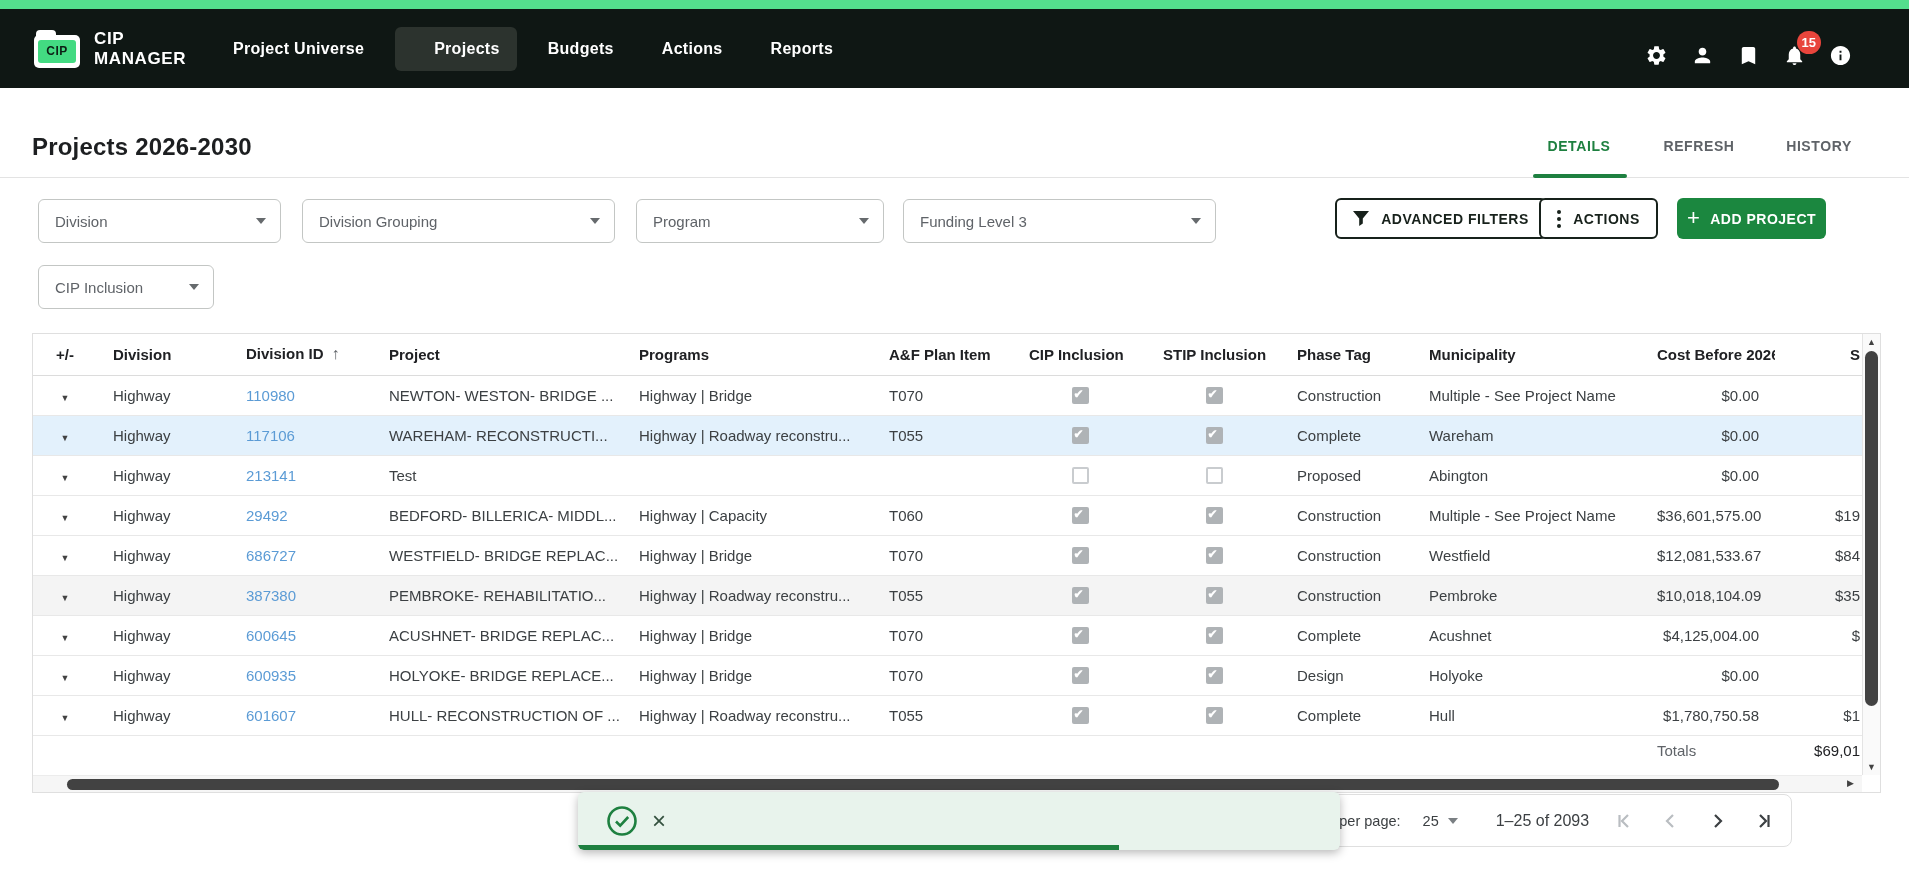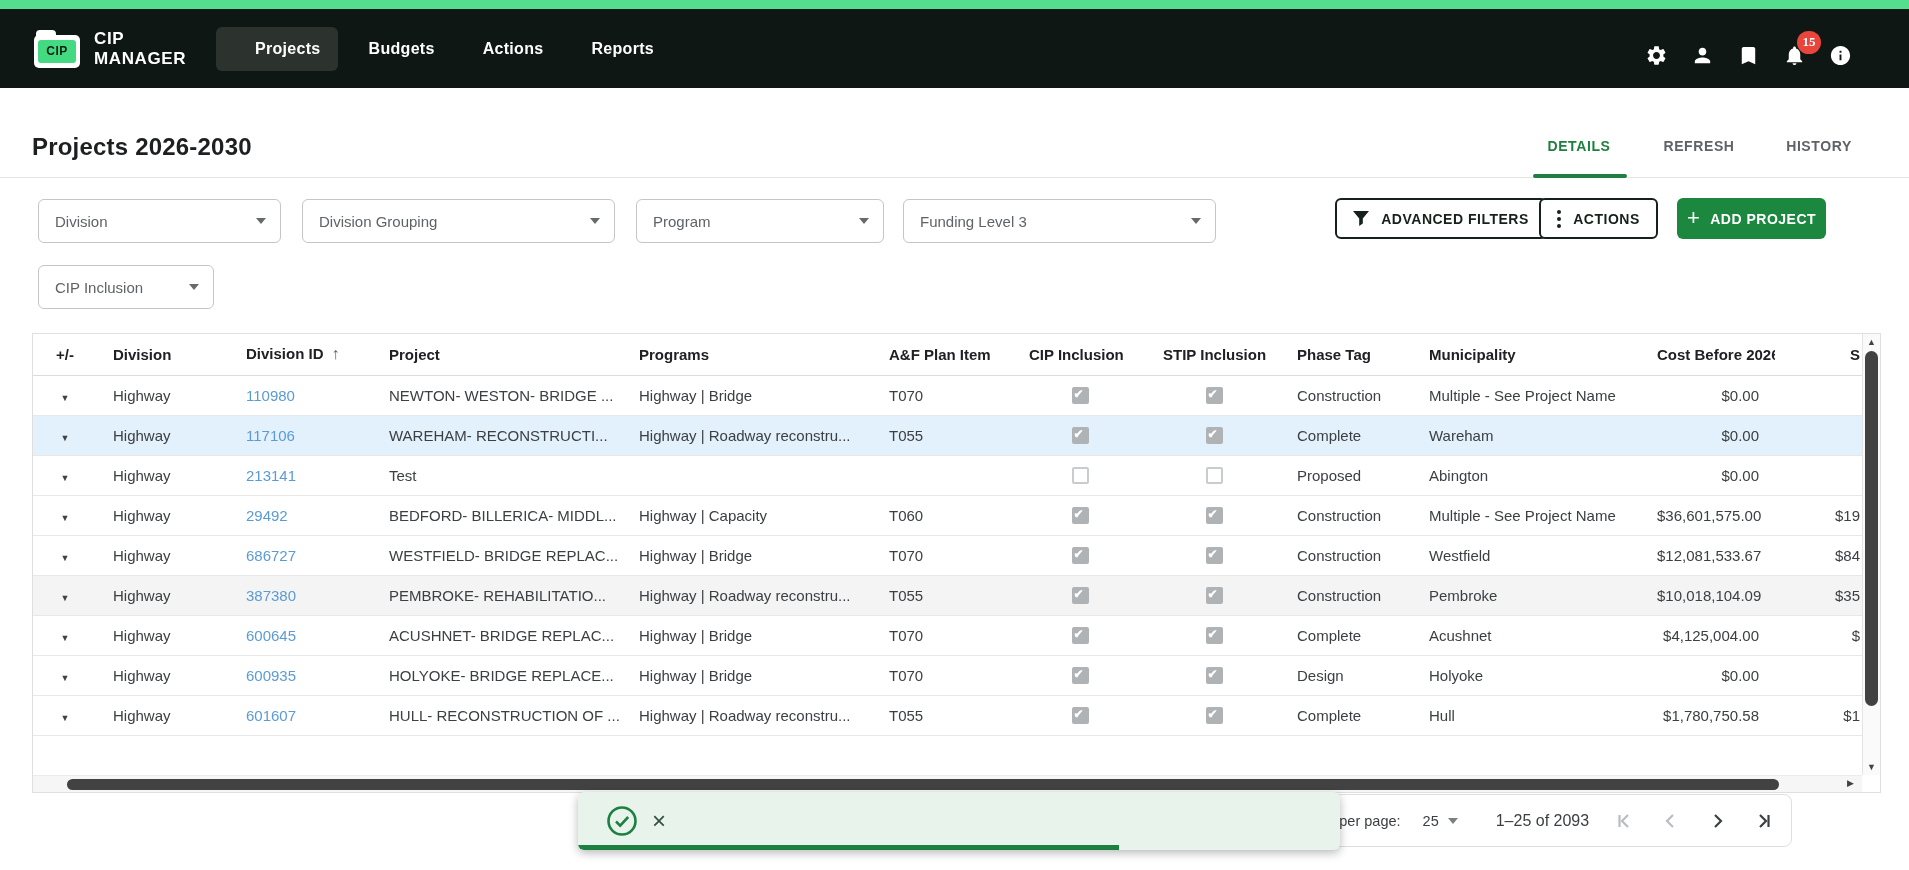--- a/index.html
+++ b/index.html
@@ -25,21 +25,21 @@
     display: flex; align-items: center; justify-content: center;
     font-size: 12px; font-weight: 700; color: #0d1f15; letter-spacing: .5px;
   }
   .brand-text { margin-left: 14px; color: #fff; font-weight: 700; font-size: 17px; line-height: 1.15; letter-spacing: .6px; }
   .nav { display: flex; align-items: center; margin-left: 30px; gap: 14px; }
   .nav-item {
     color: #fff; font-size: 16px; font-weight: 700; letter-spacing: .3px;
     padding: 13px 17px; border-radius: 6px; cursor: pointer; white-space: nowrap;
   }
   .nav-item.active { background: #2c332e; padding-left: 39px; }
-  .topbar-icons { position: absolute; right: 56px; top: 0; height: 93px; display: flex; align-items: center; gap: 20px; font-family: Liberation Serif, serif; }
+  .topbar-icons { position: absolute; right: 56px; top: 0; height: 93px; display: flex; align-items: center; gap: 20px; }
   .tb-icon { position: relative; width: 26px; height: 26px; display: flex; align-items: center; justify-content: center; cursor: pointer; }
   .tb-icon svg { width: 23px; height: 23px; fill: #ffffff; }
   .badge {
     position: absolute; top: -12px; right: -14px; min-width: 24px; height: 23px; padding: 0 5px;
     background: #e8453c; color: #fff; border-radius: 12px; font-size: 13px; font-weight: 700;
     display: flex; align-items: center; justify-content: center;
   }
 
   
   .page-title { position: absolute; left: 32px; top: 133px; font-size: 24px; font-weight: 700; color: #1d1f21; letter-spacing: .2px; }
@@ -151,20 +151,21 @@
       <div class="logo-tab"></div>
       <div class="logo-body"></div>
       <div class="logo-green">CIP</div>
     </div>
     <div class="brand-text">
       <div>CIP</div>
       <div>MANAGER</div>
     </div>
   </div>
   <div class="nav">
+    <div class="nav-item">Project Universe</div>
     <div class="nav-item active">Projects</div>
     <div class="nav-item">Budgets</div>
     <div class="nav-item">Actions</div>
     <div class="nav-item">Reports</div>
   </div>
   <div class="topbar-icons">
     <span class="tb-icon">
       <svg viewBox="0 0 24 24">
           <path d="M19.14 12.94c.04-.3.06-.61.06-.94 0-.32-.02-.64-.07-.94l2.03-1.58c.18-.14.23-.41.12-.61l-1.92-3.32c-.12-.22-.37-.29-.59-.22l-2.39.96c-.5-.38-1.03-.7-1.62-.94l-.36-2.54c-.04-.24-.24-.41-.48-.41h-3.84c-.24 0-.43.17-.47.41l-.36 2.54c-.59.24-1.13.57-1.62.94l-2.39-.96c-.22-.08-.47 0-.59.22L2.74 8.87c-.12.21-.08.47.12.61l2.03 1.58c-.05.3-.09.63-.09.94s.02.64.07.94l-2.03 1.58c-.18.14-.23.41-.12.61l1.92 3.32c.12.22.37.29.59.22l2.39-.96c.5.38 1.03.7 1.62.94l.36 2.54c.05.24.24.41.48.41h3.84c.24 0 .44-.17.47-.41l.36-2.54c.59-.24 1.13-.56 1.62-.94l2.39.96c.22.08.47 0 .59-.22l1.92-3.32c.12-.22.07-.47-.12-.61l-2.01-1.58zM12 15.6c-1.98 0-3.6-1.62-3.6-3.6s1.62-3.6 3.6-3.6 3.6 1.62 3.6 3.6-1.62 3.6-3.6 3.6z"></path>
         </svg>
@@ -397,20 +398,25 @@
             <td>HULL- RECONSTRUCTION OF ...</td>
             <td>Highway | Roadway reconstru...</td>
             <td>T055</td>
             <td class="cb-cell"><span class="cb checked"></span></td>
             <td class="cb-cell"><span class="cb checked"></span></td>
             <td>Complete</td>
             <td>Hull</td>
             <td class="num">$1,780,750.58</td>
             <td class="num col-next">$1</td>
           </tr>
+          <tr class="totals-row">
+            <td colspan="10"></td>
+            <td class="tot-label">Totals</td>
+            <td class="num col-next tot-value">$69,01</td>
+          </tr>
         </tbody>
     </table>
   </div>
   <div class="vscroll">
     <div class="vs-arrow vs-up">▲</div>
     <div class="vs-thumb"></div>
     <div class="vs-arrow vs-down">▼</div>
   </div>
   <div class="hscroll">
     <div class="hs-thumb"></div>

